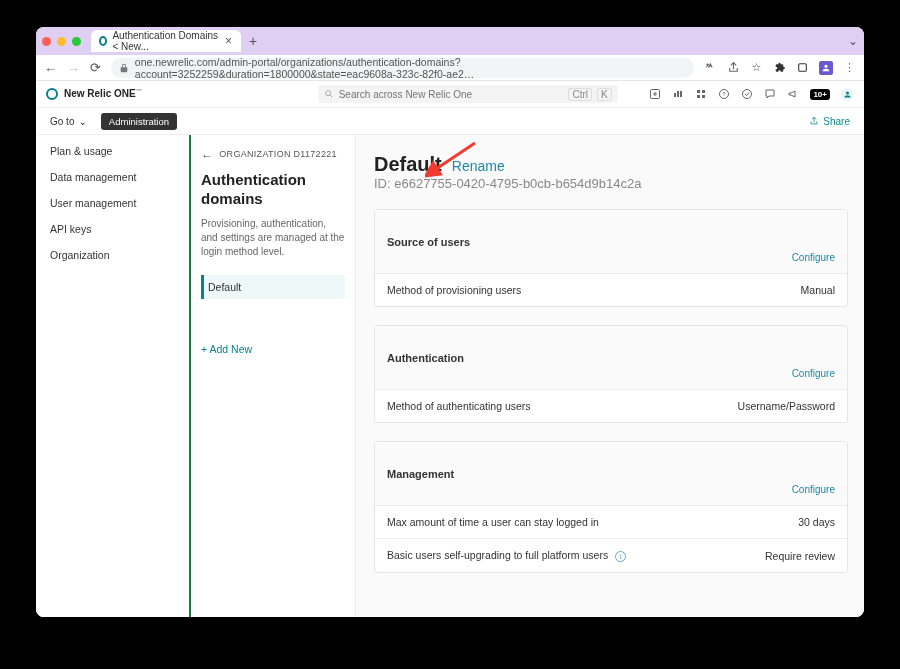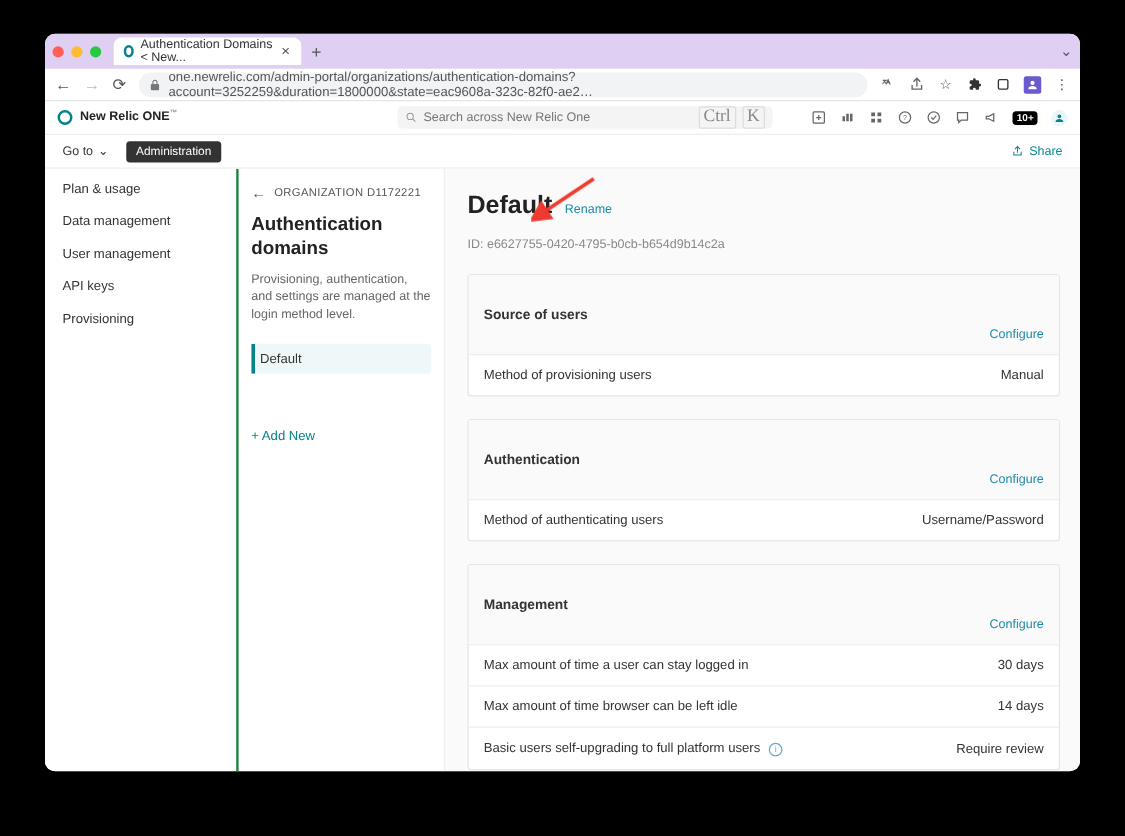--- a/index.html
+++ b/index.html
@@ -29,21 +29,21 @@
   .addr-right { display:flex; align-items:center; gap:10px; }
   .addr-right .ico { width:13px; height:13px; color:#555; display:flex; align-items:center; justify-content:center; font-size:11px;}
   .avatar-sm { width:14px; height:14px; background:#6a5acd; border-radius:2px; display:flex;align-items:center;justify-content:center;color:#fff;font-size:9px;}
   
   .app-header { height: 27px; display:flex; align-items:center; padding:0 10px; gap:6px; border-bottom:1px solid #eee; }
   .logo-mark { width:12px; height:12px; border:2px solid #07818c; border-radius:50%; }
   .logo-text { font-size:10px; font-weight:600; color:#222; }
   .logo-text .tm { font-size:6px; vertical-align:super; color:#888;}
   .search-wrap { margin-left:170px; display:flex; align-items:center; background:#f4f4f4; border-radius:4px; height:18px; padding:0 6px; gap:5px; width:300px;}
   .search-wrap input { border:0; background:transparent; outline:0; font-size:10px; color:#555; flex:1; }
-  .kbd { font-size:14px; color:#888; border:1px solid #ddd; border-radius:2px; padding:0 3px;font-family:Liberation Serif, serif; }
+  .kbd { font-size:10px; color:#888; border:1px solid #ddd; border-radius:2px; padding:0 3px; }
   .hdr-right { margin-left:auto; display:flex; align-items:center; gap:11px; color:#666;}
   .hdr-right .hi { font-size:11px; display:flex; align-items:center; justify-content:center;}
   .badge-blue { background:#000000; color:#fff; font-size:8px; border-radius:3px; padding:1px 3px; font-weight:600;}
   .circle-user { width:13px; height:13px; border-radius:50%; background:#e9f6f7; color:#07818c; font-size:9px; display:flex;align-items:center;justify-content:center;}
   
   .sub-header { height: 27px; display:flex; align-items:center; padding:0 14px; background:#fff; border-bottom:1px solid #eee;}
   .go-to { font-size:10px; color:#333; display:flex; align-items:center; gap:4px;text-align:center;}
   .admin-pill { margin-left:14px; background:#333; color:#fff; font-size:9.5px; padding:3px 8px; border-radius:3px;}
   .share { margin-left:auto; color:#0d8a94; font-size:10px; display:flex; align-items:center; gap:4px;}
   
@@ -55,22 +55,22 @@
   .bc { display:flex; align-items:center; gap:6px; font-size:9px; color:#555; letter-spacing:.3px;}
   .bc .arrow-l { font-size:12px;}
   .mid-title { font-size:15px; font-weight:600; color:#222; margin-top:10px; line-height:1.25;}
   .mid-desc { font-size:10px; color:#666; margin-top:8px; line-height:1.4;}
   .domain-list { margin-top:16px; }
   .domain-item { font-size:10.5px; color:#333; padding:6px 4px; border-left:3px solid #07818c; background:#eef8f8; border-radius:0 3px 3px 0;}
   .add-new { margin-top:44px; font-size:10.5px; color:#07818c; cursor:pointer;}
   .main-col { flex:1; padding:18px 16px 10px 18px; overflow:auto;}
   .page-title-row { display:flex; align-items:baseline; gap:10px; }
   .page-title { font-size:20px; font-weight:600; color:#222;}
-  .rename-link { font-size:10px; color:#1e8aa8; cursor:pointer;}
-  .id-line { font-size:10px; color:#888; margin-top:14px;}
+  .rename-link { font-size:14px; color:#1e8aa8; cursor:pointer;}
+  .id-line { font-size:13px; color:#888; margin-top:0;}
   .card { border:1px solid #e5e5e5; border-radius:3px; margin-top:18px; background:#fff;}
   .card-head { display:flex; align-items:center; justify-content:space-between; padding:10px 12px; background:#fafafa; font-size:11px; font-weight:600; color:#333;}
   .configure { font-size:10px; font-weight:400; color:#1e8aa8; cursor:pointer;margin-top:32px;}
   .card-row { display:flex; align-items:center; justify-content:space-between; padding:10px 12px; font-size:10.5px; color:#333; border-top:1px solid #eee;}
   .info-ico { width:11px;height:11px;border:1px solid #6aa9c7;border-radius:50%;display:inline-flex;align-items:center;justify-content:center;font-size:7px;color:#6aa9c7;margin-left:4px;}
   
   .red-arrow { position:absolute; top:139px; left:425px; pointer-events:none; }
   .search-ico { width:10px;height:10px; color:#999;}
   svg { display:block; }
 </style>
@@ -214,21 +214,21 @@
       </span>
     </div>
 
     <div class="body">
 
       <div class="left-nav">
         <div class="item">Plan &amp; usage</div>
         <div class="item">Data management</div>
         <div class="item">User management</div>
         <div class="item">API keys</div>
-        <div class="item">Provisioning</div>
+        <div class="item">Organization</div>
       </div>
 
       <div class="mid-col">
         <div class="bc">
           <span class="arrow-l">←</span>
           <span>ORGANIZATION D1172221</span>
         </div>
         <div class="mid-title">Authentication domains</div>
         <div class="mid-desc">Provisioning, authentication, and settings are managed at the login method level.</div>
         <div class="domain-list">
@@ -267,24 +267,20 @@
         </div>
 
         <div class="card">
           <div class="card-head">
             <span>Management</span>
             <span class="configure">Configure</span>
           </div>
           <div class="card-row">
             <span>Max amount of time a user can stay logged in</span>
             <span>30 days</span>
-          </div>
-          <div class="card-row">
-            <span>Max amount of time browser can be left idle</span>
-            <span>14 days</span>
           </div>
           <div class="card-row">
             <span>
               <span>Basic users self-upgrading to full platform users</span>
               <span class="info-ico">i</span>
             </span>
             <span>Require review</span>
           </div>
         </div>
 

